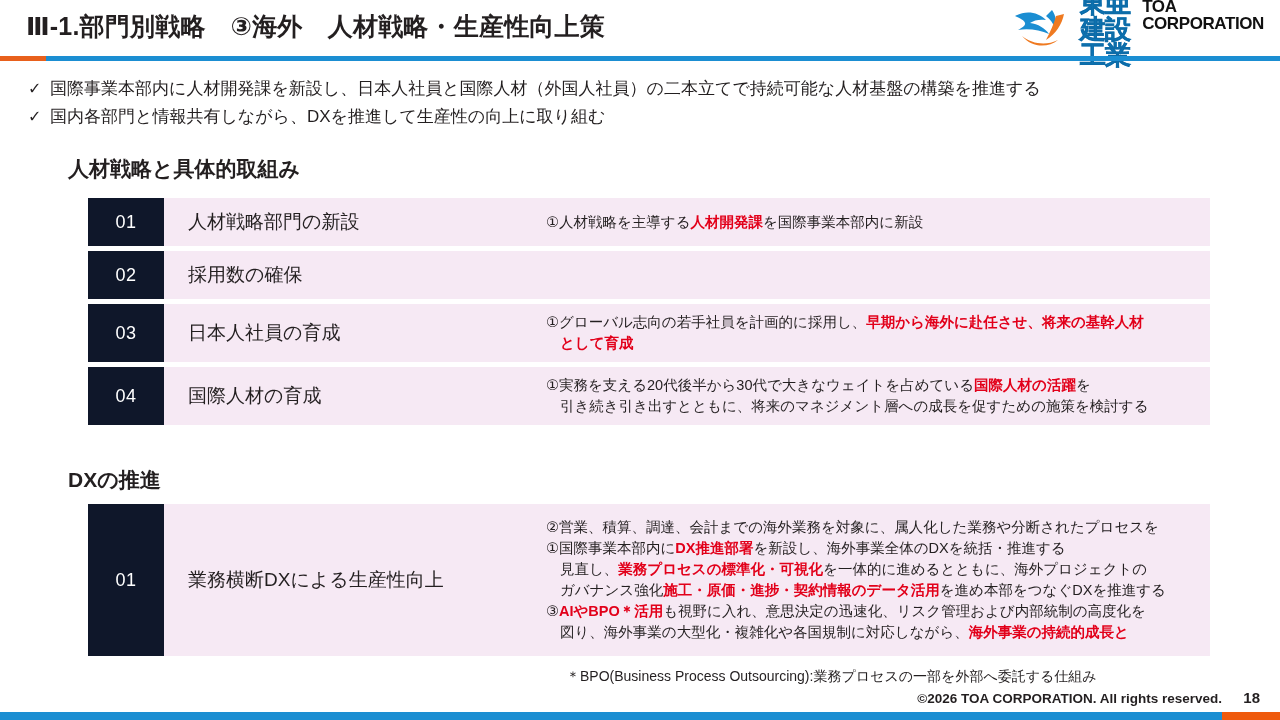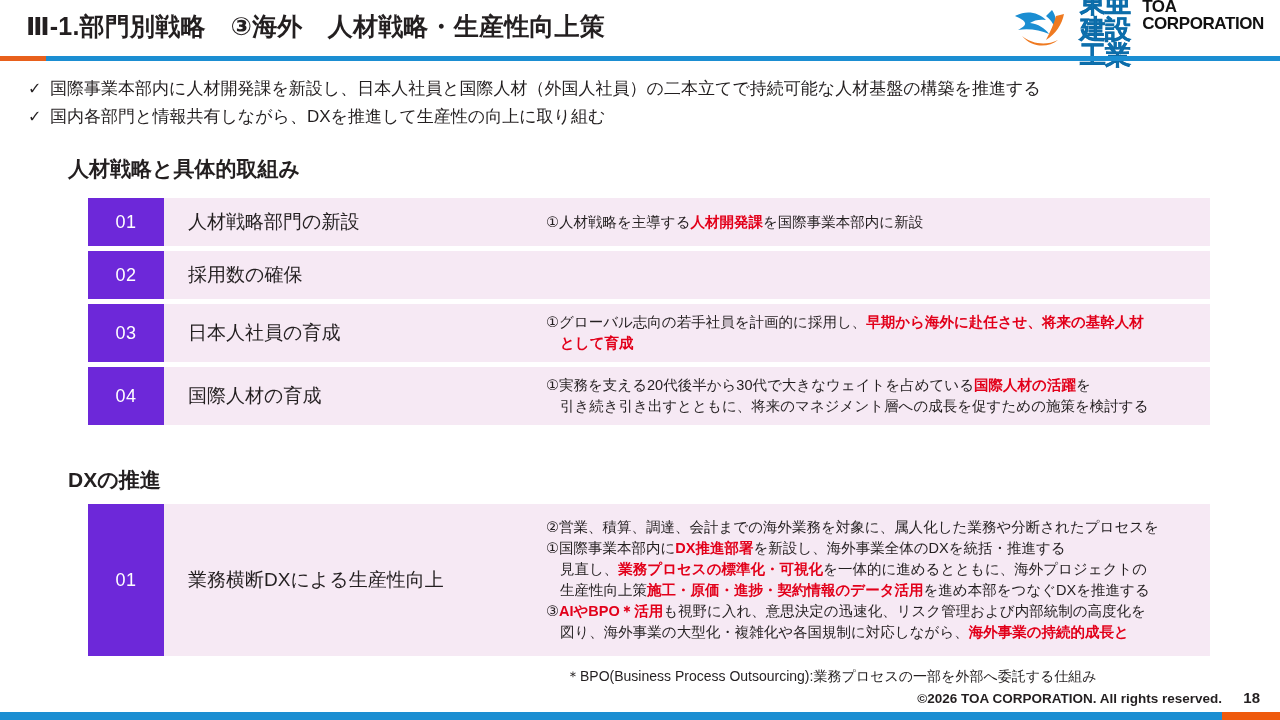--- a/index.html
+++ b/index.html
@@ -127,21 +127,21 @@
 
   .matrix-row {
     display: flex;
     align-items: stretch;
     background: #f6e9f4;
     margin-bottom: 5px;
   }
   .row-number {
     width: 76px;
     flex: none;
-    background: #6d28d9;
+    background: #0f172a;
     color: #ffffff;
     font-size: 18px;
     display: flex;
     align-items: center;
     justify-content: center;
     letter-spacing: 0.5px;
   }
   .row-name {
     width: 382px;
     flex: none;
@@ -290,21 +290,21 @@
 
 <div class="section-heading" id="heading-dx">DXの推進</div>
 <div class="matrix" id="dx-table">
     <div class="matrix-row r-dx">
       <div class="row-number">01</div>
       <div class="row-name">業務横断DXによる生産性向上</div>
       <div class="row-detail">
         <div class="detail-line"><span>②営業、積算、調達、会計までの海外業務を対象に、属人化した業務や分断されたプロセスを</span></div>
         <div class="detail-line"><span>①国際事業本部内に</span><span class="hl">DX推進部署</span><span>を新設し、海外事業全体のDXを統括・推進する</span></div>
         <div class="detail-line indent"><span>見直し、</span><span class="hl">業務プロセスの標準化・可視化</span><span>を一体的に進めるとともに、海外プロジェクトの</span></div>
-        <div class="detail-line indent"><span>生産性向上策</span><span class="hl">施工・原価・進捗・契約情報のデータ活用</span><span>を進め本部をつなぐDXを推進する</span></div>
+        <div class="detail-line indent"><span>ガバナンス強化</span><span class="hl">施工・原価・進捗・契約情報のデータ活用</span><span>を進め本部をつなぐDXを推進する</span></div>
         <div class="detail-line"><span>③</span><span class="hl">AIやBPO＊活用</span><span>も視野に入れ、意思決定の迅速化、リスク管理および内部統制の高度化を</span></div>
         <div class="detail-line indent"><span>図り、海外事業の大型化・複雑化や各国規制に対応しながら、</span><span class="hl">海外事業の持続的成長と</span></div>
       </div>
     </div>
   </div>
 
 <div class="footnote">＊BPO(Business Process Outsourcing):業務プロセスの一部を外部へ委託する仕組み</div>
 <div class="copyright">©2026 TOA CORPORATION. All rights reserved.</div>
 <div class="page-number">18</div>
 <div class="footer-rule">

